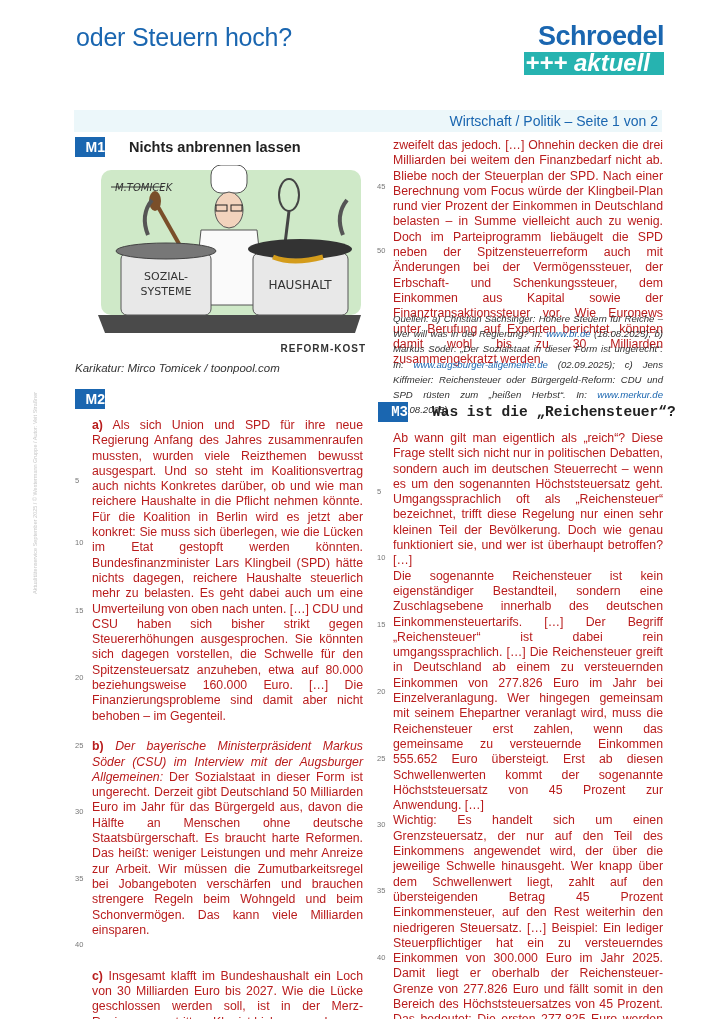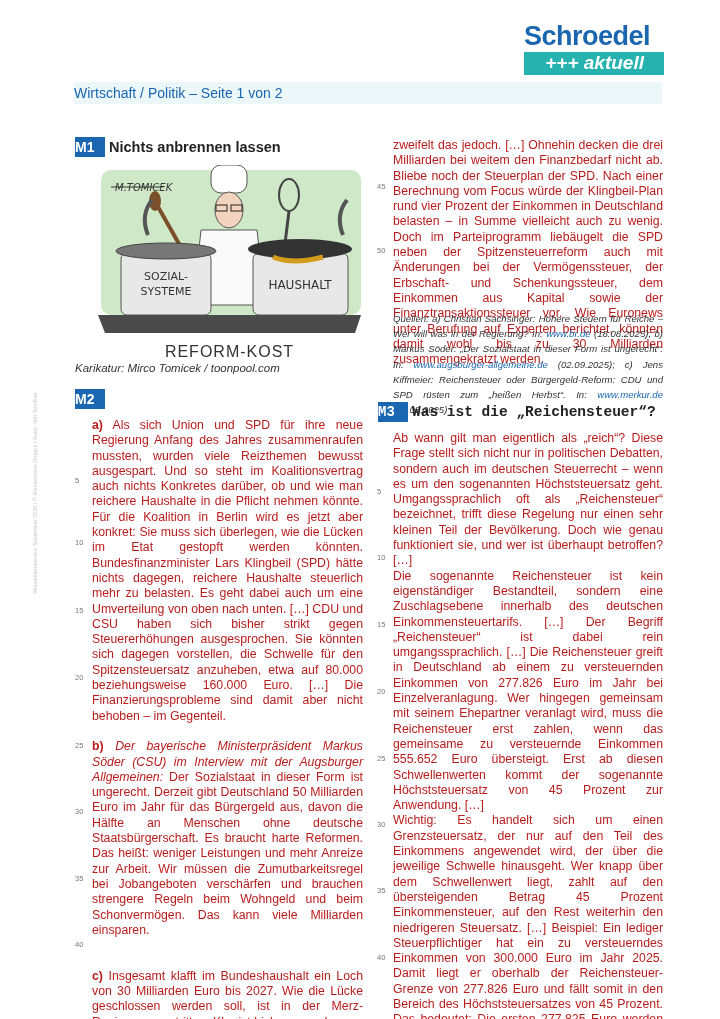--- a/index.html
+++ b/index.html
@@ -1,51 +1,52 @@
 <!DOCTYPE html>
 <html><head>
 <meta charset="utf-8">
 <style>
   * { box-sizing: border-box; margin: 0; padding: 0; }
   html, body { width: 720px; height: 1019px; background: #ffffff; overflow: hidden; }
   body { position: relative; font-family: "Liberation Sans", "DejaVu Sans", sans-serif; color: #222; }
 
   .title { position: absolute; left: 76px; top: 22px; width: 420px; font-size: 25px; line-height: 30px; color: #1a66b0; font-weight: normal; letter-spacing: -0.2px; }
   .logo { position: absolute; left: 524px; top: 22px; width: 140px; }
-  .logo-top { font-size: 27px; font-weight: bold; color: #1a66b0; line-height: 28px; letter-spacing: -0.5px; }
-  .logo-bar { margin-top: 2px; background: #26b3b0; color: #fff; text-align: right; font-size: 19px; font-weight: bold; font-style: italic; line-height: 22px; padding-right: 20px; height: 23px; }
-  .subbar { position: absolute; left: 74px; top: 82px; width: 588px; height: 22px; background: #ecf7fa; color: #1a66b0; font-size: 14px; line-height: 22px; text-align: left; padding-right: 4px; }
+  .logo-top { font-size: 27px; font-weight: bold; color: #1a66b0; text-align: right; line-height: 28px; letter-spacing: -0.5px; }
+  .logo-bar { margin-top: 2px; background: #26b3b0; color: #fff; text-align: right; font-size: 24px; font-weight: bold; font-style: italic; line-height: 22px; padding-right: 14px; height: 23px; }
+  .subbar { position: absolute; left: 74px; top: 110px; width: 588px; height: 22px; background: #ecf7fa; color: #1a66b0; font-size: 14px; line-height: 22px; text-align: right; padding-right: 4px; }
 
   .side-note { position: absolute; left: 30px; top: 340px; width: 10px; height: 310px; }
   .side-note span { position: absolute; left: -150px; top: 150px; width: 310px; transform: rotate(-90deg); font-size: 5.5px; color: #c8c8c8; white-space: nowrap; text-align: center; }
 
   .mheader { position: absolute; display: flex; align-items: center; }
-  .mtag { background: #1a66b0; color: #fff; font-weight: bold; font-size: 14px; width: 30px; height: 20px; line-height: 20px; text-align: left; }
-  .mtitle { margin-left: 4px; font-weight: bold; font-size: 14.5px; color: #222; }
+  .mtag { background: #1a66b0; color: #fff; font-weight: bold; font-size: 14px; width: 30px; height: 20px; line-height: 20px; text-align: right; }
+  .mtitle { margin-left: 24px; font-weight: bold; font-size: 14.5px; color: #222; }
 
   .cartoon { position: absolute; left: 93px; top: 165px; width: 273px; height: 180px; }
-  .cartoon-caption-art { position: absolute; left: 93px; top: 343px; width: 273px; text-align: center; font-size: 16px; color: #333; letter-spacing: 1px; }
+  .cartoon-caption-art { position: absolute; left: 93px; top: 343px; width: 273px; text-align: right; font-size: 10px; color: #333; letter-spacing: 1px; font-weight: bold; }
   .credit { position: absolute; left: 75px; top: 362px; font-size: 11.5px; font-style: italic; color: #333; }
 
   .col { position: absolute; font-size: 12.3px; line-height: 15.3px; text-align: justify; color: #b91c1c; }
   .col p { margin: 0; }
   .col .gap { height: 15.3px; }
   .col .it { font-style: italic; }
   .col b { font-weight: bold; }
 
   .lines { position: absolute; font-size: 7.5px; color: #777; }
   .lines span { position: absolute; left: 0; }
 
   .sources { position: absolute; left: 393px; top: 311px; width: 270px; font-size: 9.6px; line-height: 15.2px; font-style: italic; color: #333; text-align: justify; }
   .sources .lnk { color: #1a66b0; }
 </style>
 </head>
 <body>
 
 <div class="title">
+  <div>oder Steuern hoch?</div>
 </div>
 <div class="logo">
   <div class="logo-top">Schroedel</div>
   <div class="logo-bar">+++ aktuell</div>
 </div>
 <div class="subbar">Wirtschaft / Politik – Seite 1 von 2</div>
 
 <div class="side-note">
   <span>Aktualitätenservice September 2025 / © Westermann Gruppe / Autor: Veit Straßner</span>
 </div>

